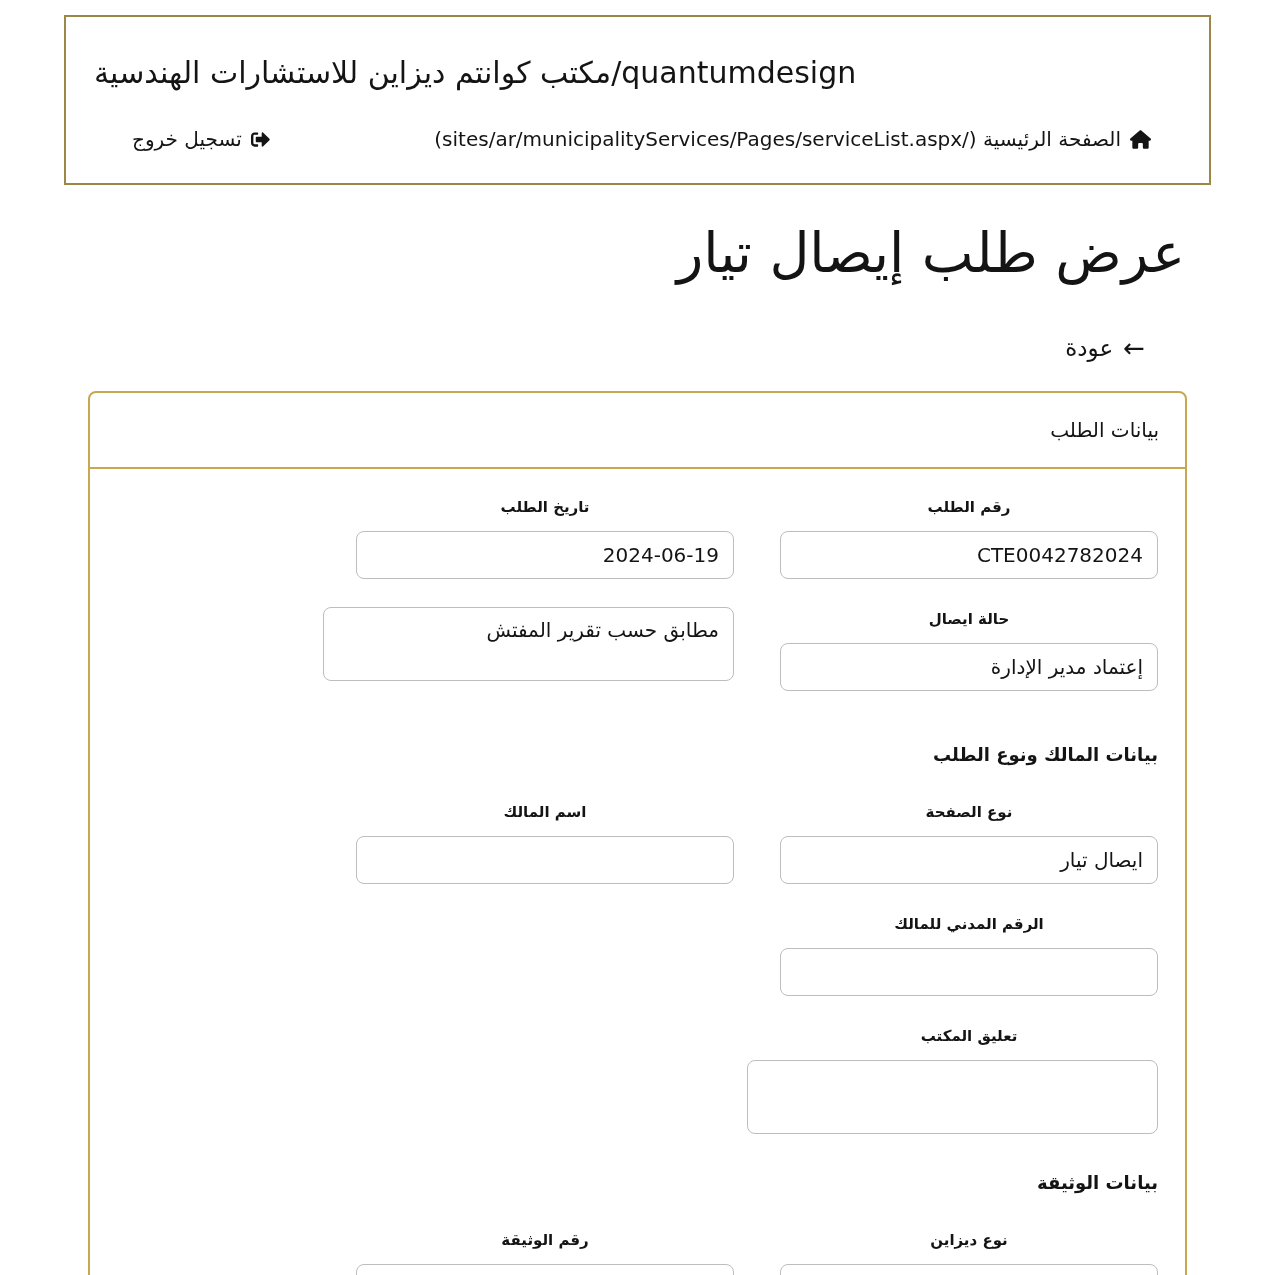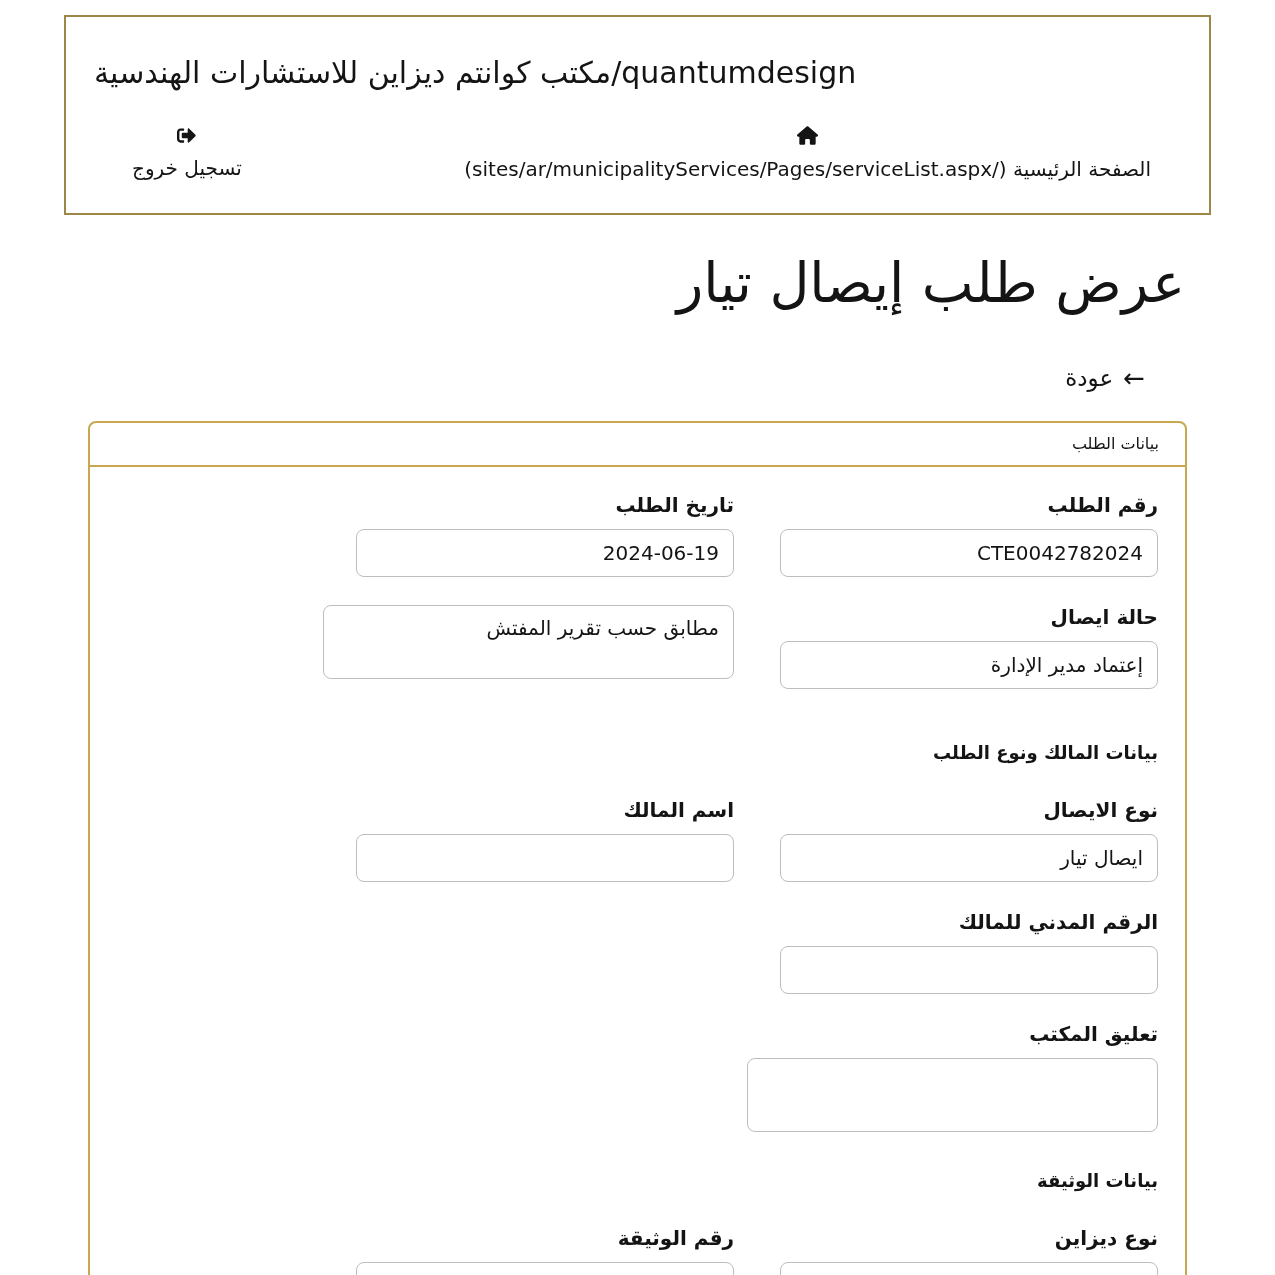--- a/index.html
+++ b/index.html
@@ -28,21 +28,21 @@
   .top-nav {
     margin-top: 30px;
     display: flex;
     justify-content: space-between;
     align-items: center;
     font-size: 20px;
     line-height: 28px;
     padding-left: 38px;
     padding-right: 30px;
   }
-  .nav-link { display: inline-flex; align-items: center; gap: 9px; flex-direction: column; }
+  .nav-link { display: inline-flex; align-items: center; gap: 9px; }
   .nav-link svg { display: block; }
 
   
   .page-title {
     margin: 28px 90px 8px 90px;
     font-size: 55px;
     line-height: 80px;
     font-weight: 500;
     text-align: start;
   }
@@ -58,41 +58,42 @@
 
   
   .panel {
     margin: 29px 88px 0 88px;
     border: 2px solid #c7a850;
     border-radius: 8px;
     background: #ffffff;
     min-height: 900px;
   }
   .panel-header {
-    padding: 9px 26px;
+    padding: 25px 26px;
     border-bottom: 2px solid #c7a850;
-    font-size: 16px;
+    font-size: 20px;
     line-height: 24px;
   }
   .panel-body { padding: 26px 27px 60px 27px; }
 
   .form-row {
     display: grid;
     grid-template-columns: 378px 378px;
     column-gap: 46px;
     justify-content: start;
     margin-bottom: 28px;
     align-items: start;
   }
   .field-label {
     display: block;
     font-weight: bold;
-    font-size: 20px;
+    font-size: 15px;
     line-height: 24px;
     margin-bottom: 12px;
+    text-align: center;
   }
   .text-input {
     width: 378px; height: 48px;
     border: 1.5px solid #bdbdbd;
     border-radius: 8px;
     background: #ffffff;
     padding: 0 14px;
     font-family: inherit;
     font-size: 20px;
     color: #141414;
@@ -177,21 +178,21 @@
       </div>
       <div class="field">
         <textarea class="text-area" style="">مطابق حسب تقرير المفتش</textarea>
       </div>
     </div>
 
     <div class="section-title">بيانات المالك ونوع الطلب</div>
 
     <div class="form-row">
       <div class="field">
-        <label class="field-label">نوع الايصال</label>
+        <label class="field-label">نوع الصفحة</label>
         <input class="text-input" value="ايصال تيار" style="">
       </div>
       <div class="field">
         <label class="field-label">اسم المالك</label>
         <input class="text-input" value="" style="">
       </div>
     </div>
 
     <div class="form-row">
       <div class="field">

